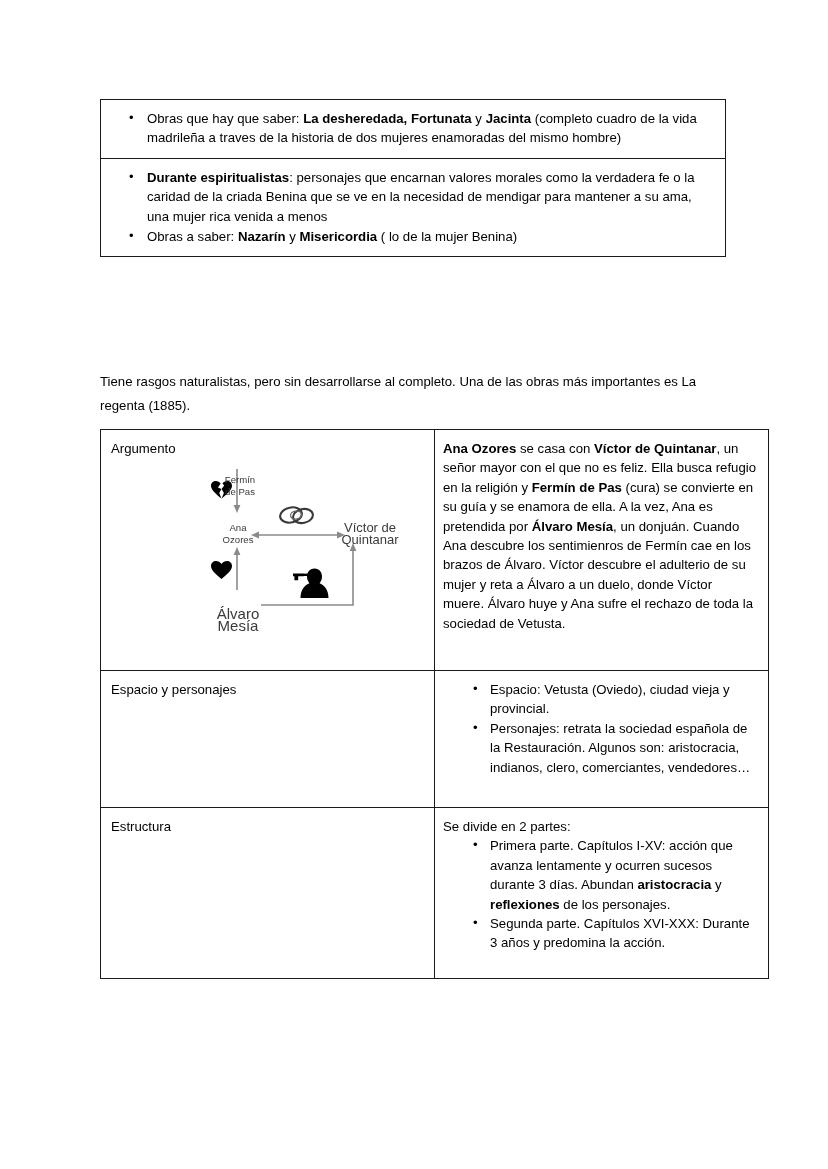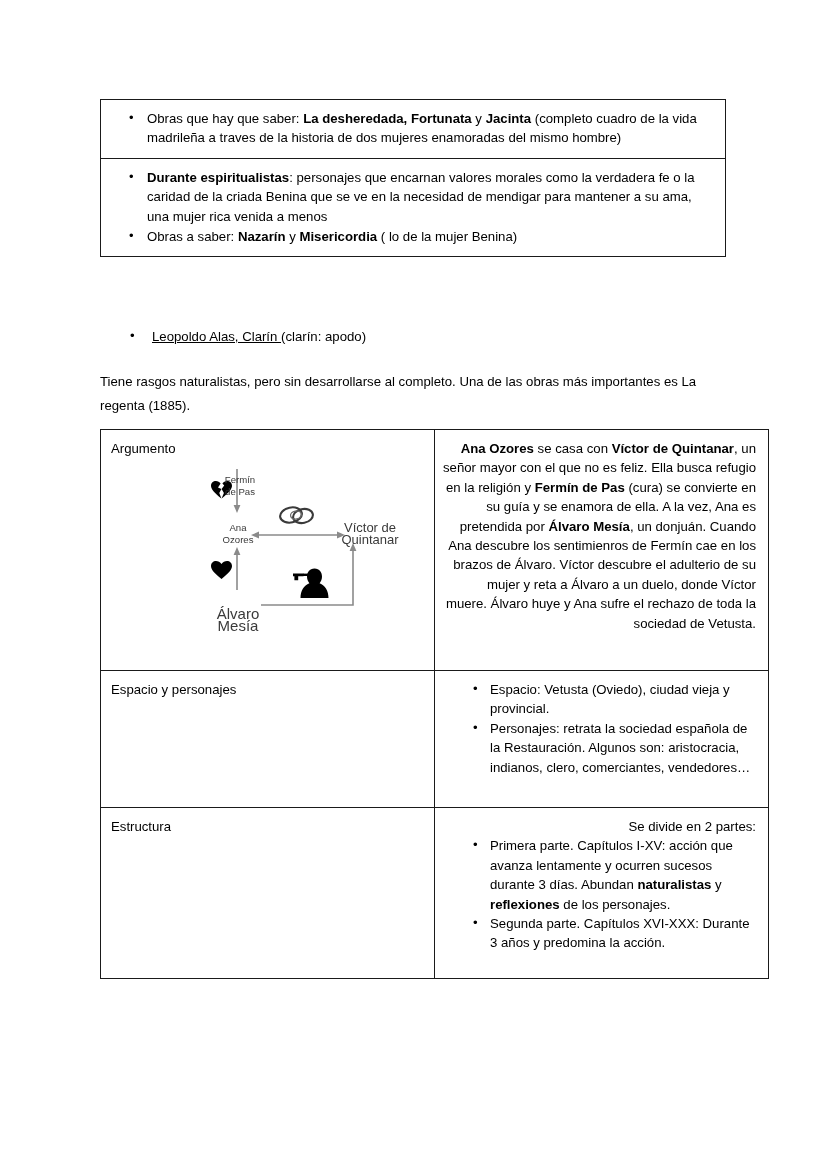--- a/index.html
+++ b/index.html
@@ -117,21 +117,20 @@
   #regenta-table td.content-cell {
     width: 313px;
     padding: 9px 12px 9px 8px;
     font-size: 13.2px;
     line-height: 19.4px;
   }
   #regenta-table p.plain {
     margin: 0;
     font-size: 13.2px;
     line-height: 19.4px;
-    text-align: right;
   }
   ul.bul2 {
     list-style: none;
     margin: 0;
     padding: 0;
   }
   ul.bul2 > li {
     position: relative;
     padding-left: 47px;
     font-size: 13.2px;
@@ -178,23 +177,20 @@
             <li><b>Durante espiritualistas</b><span>: personajes que encarnan valores morales como la verdadera fe o la caridad de la criada Benina que se ve en la necesidad de mendigar para mantener a su ama, una mujer rica venida a menos</span></li>
             <li><span>Obras a saber: </span><b>Nazarín</b><span> y </span><b>Misericordia</b><span> ( lo de la mujer Benina)</span></li>
           </ul>
         </td>
       </tr>
 
 
     </tbody>
   </table>
 
-  <ul id="clarin-bullet-list">
-    <li><span class="u">Leopoldo Alas, Clarín </span><span>(clarín: apodo)</span></li>
-  </ul>
 
   <p id="intro-paragraph">Tiene rasgos naturalistas, pero sin desarrollarse al completo. Una de las obras más importantes es La regenta (1885).</p>
 
   <table id="regenta-table" class="doc-table">
     <tbody>
 
       <tr>
         <td class="label-cell" style="height:222px;">
           <span class="row-label">Argumento</span>
 
@@ -254,21 +250,21 @@
         </td>
       </tr>
 
       <tr>
         <td class="label-cell" style="height:152px;">
           <span class="row-label">Estructura</span>
         </td>
         <td class="content-cell">
           <p class="plain">Se divide en 2 partes:</p>
           <ul class="bul2">
-            <li><span>Primera parte. Capítulos I-XV: acción que avanza lentamente y ocurren sucesos durante 3 días. Abundan </span><b>naturalistas</b><span> y </span><b>reflexiones</b><span> de los personajes.</span></li>
+            <li><span>Primera parte. Capítulos I-XV: acción que avanza lentamente y ocurren sucesos durante 3 días. Abundan </span><b>aristocracia</b><span> y </span><b>reflexiones</b><span> de los personajes.</span></li>
             <li>Segunda parte. Capítulos XVI-XXX: Durante 3 años y predomina la acción.</li>
           </ul>
         </td>
       </tr>
 
     </tbody>
   </table>
 
   <div style="position:absolute;left:205px;top:437px;width:70px;text-align:center;font-size:9.6px;line-height:12.4px;color:#3a3a3a;margin-top:37px;">
     <div>Fermín</div>

